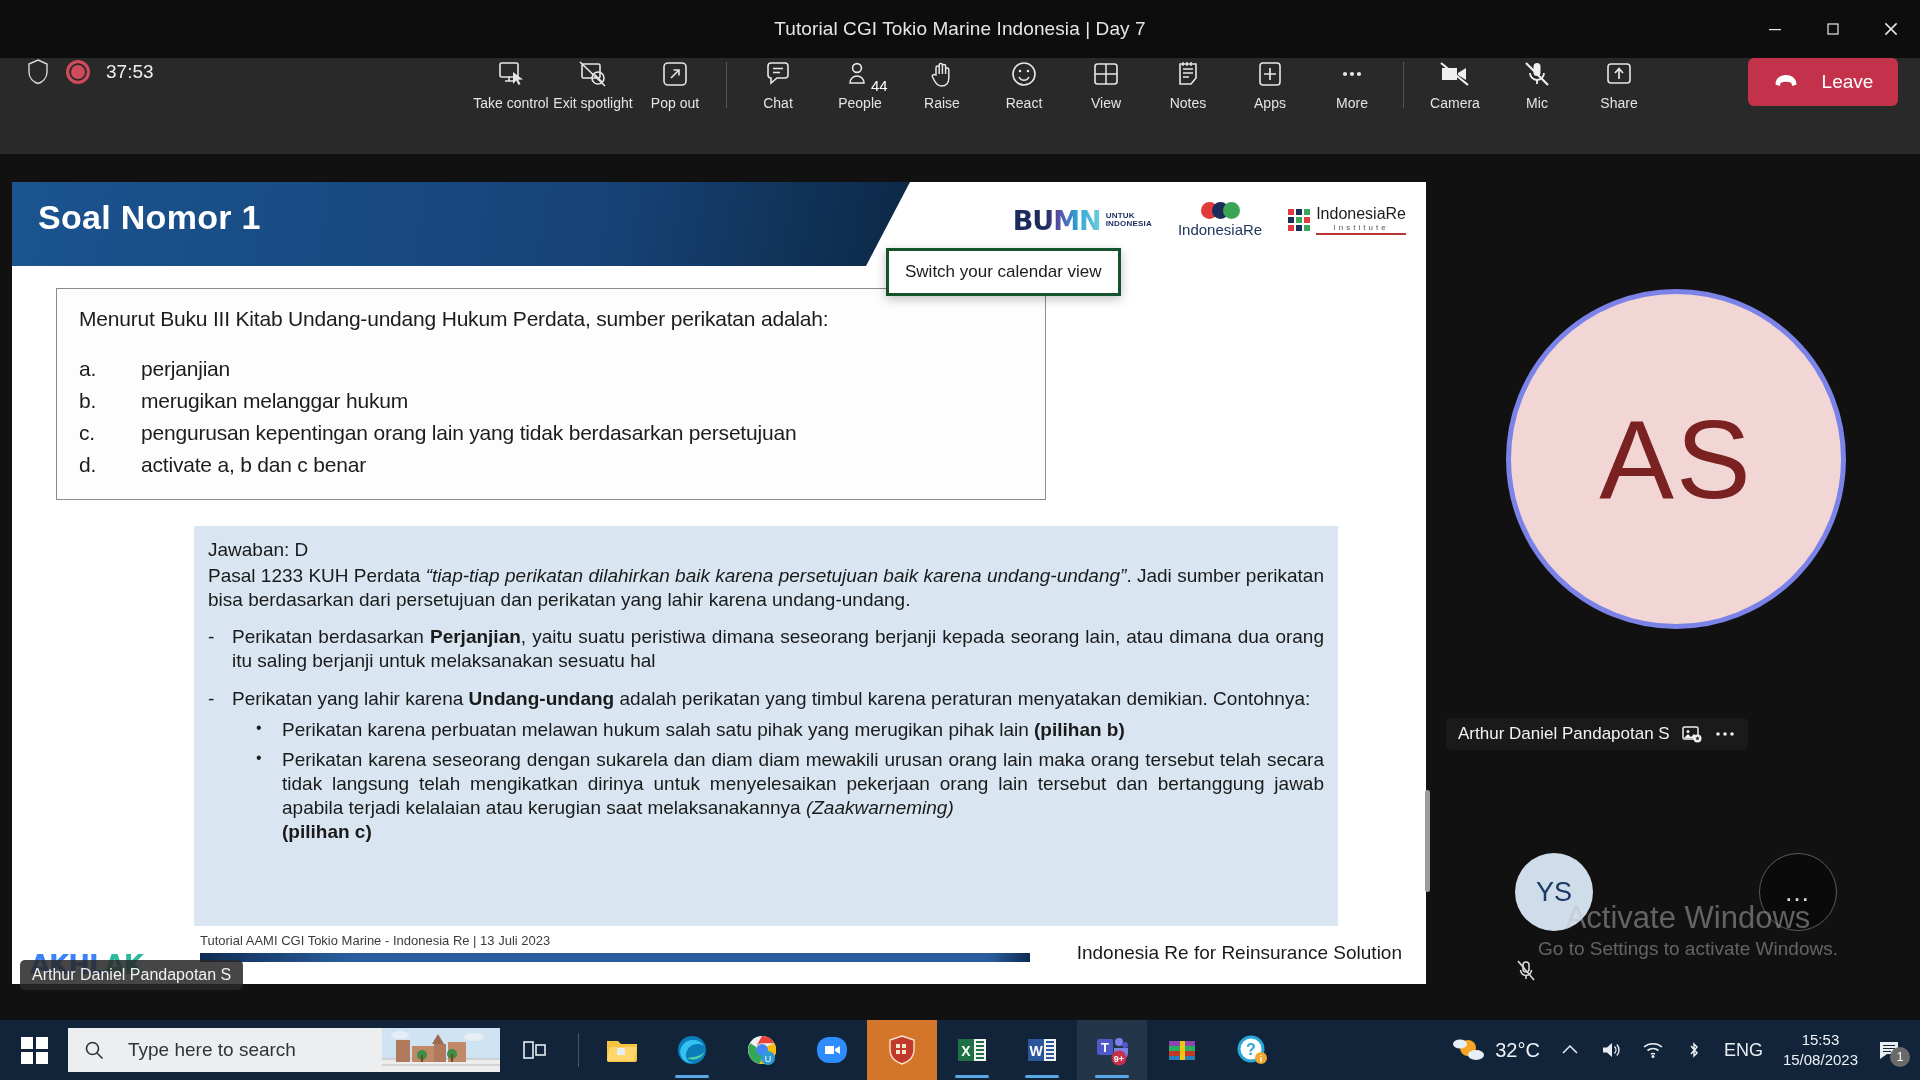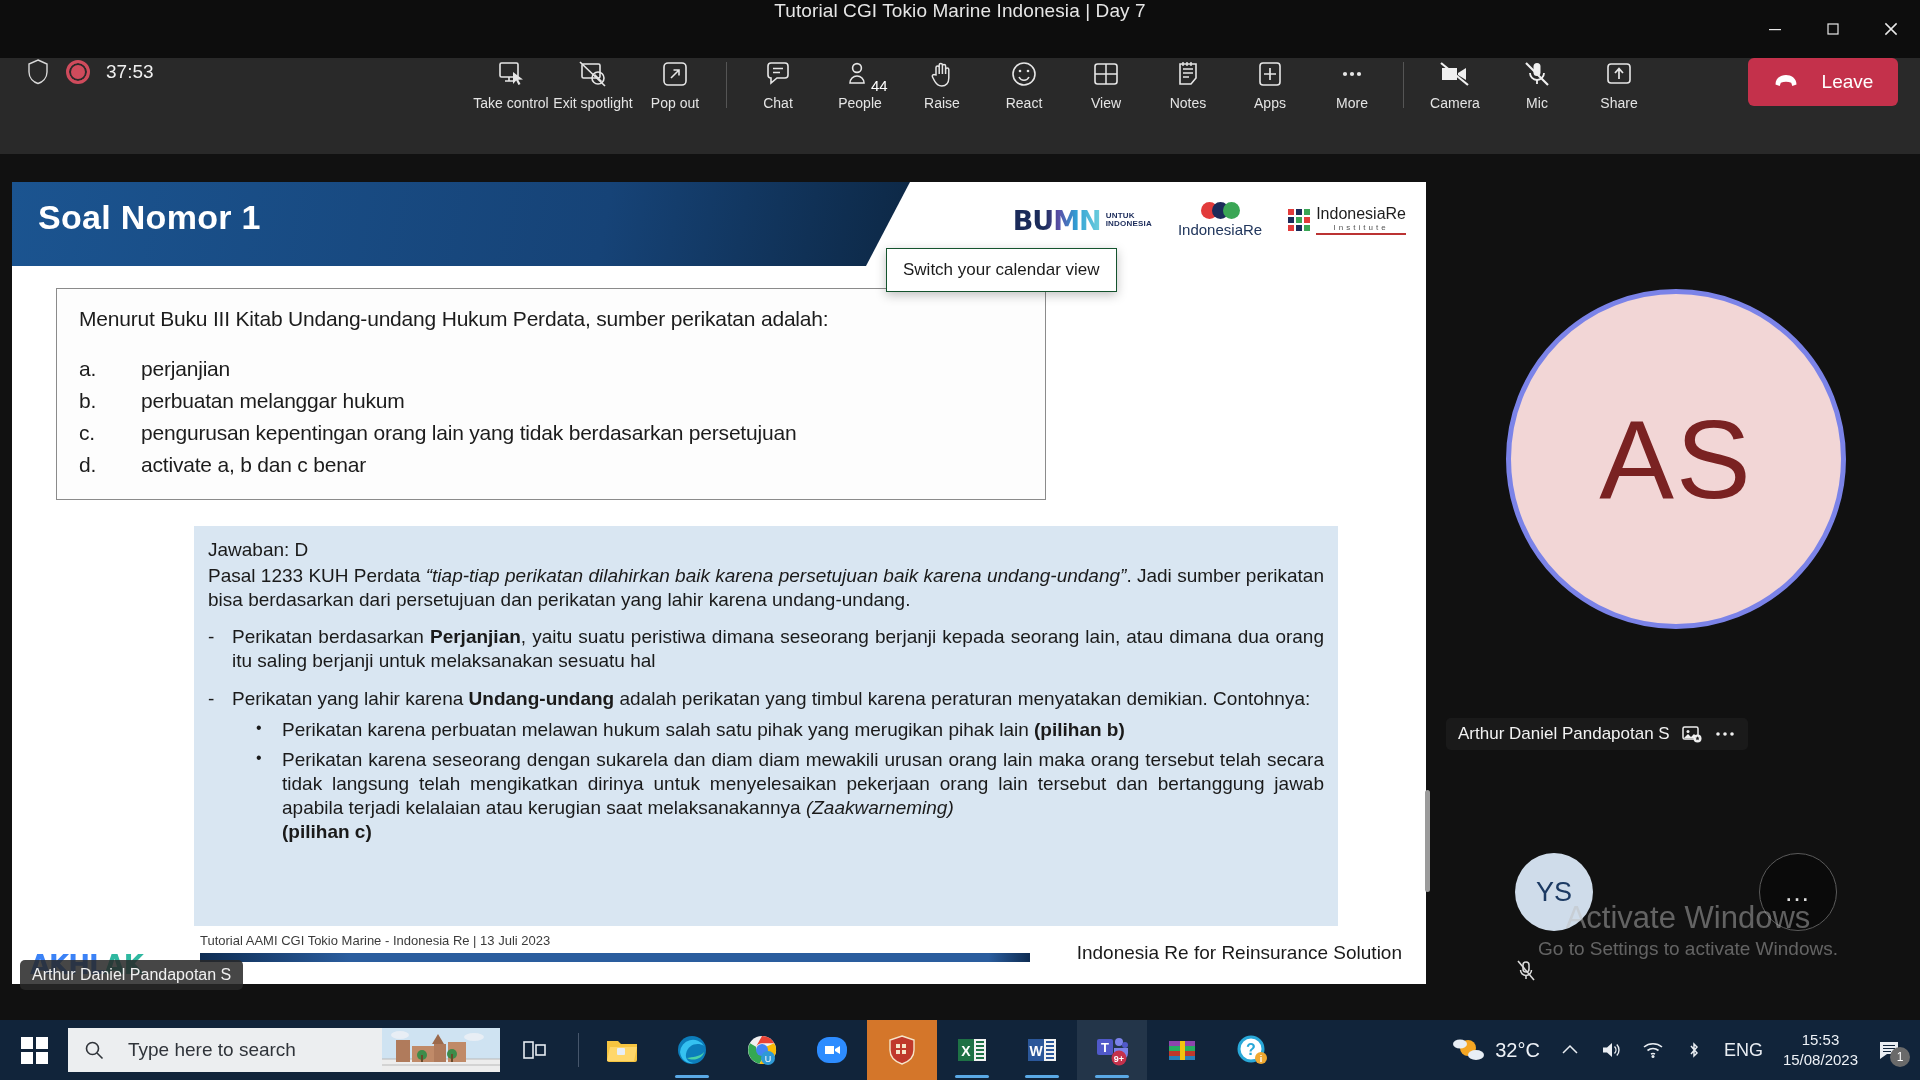--- a/index.html
+++ b/index.html
@@ -8,21 +8,21 @@
     overflow: hidden;
     background: #111111;
     font-family: "Liberation Sans", sans-serif;
   }
 
   
   .titlebar {
     position: absolute; top: 0; left: 0;
     width: 1920px; height: 58px;
     background: #0d0d0d;
-    display: flex; align-items: flex-start; justify-content: center;
+    display: flex; align-items: center; justify-content: center;
   }
   .titlebar-text {
     color: #e6e6e6; font-size: 19px; letter-spacing: .1px;
   }
   .win-controls {
     position: absolute; right: 0; top: 0; height: 58px;
     display: flex; align-items: stretch;
   }
   .win-btn {
     width: 58px; display: flex; align-items: center; justify-content: center;
@@ -156,21 +156,21 @@
   .akhlak .a1 { color:#3b82f6; } .akhlak .a2 { color:#2fb8a0; }
   .foot-note { position:absolute; left: 188px; bottom: 36px; font-size:13px; color:#3b3b3b; }
   .foot-bar { position:absolute; left: 188px; bottom: 22px; width: 830px; height: 9px;
               background: linear-gradient(90deg,#0e2c52 0%, #2a5d9e 18%, #2a5d9e 95%, #0e2c52 100%); }
   .foot-right { position:absolute; right: 24px; bottom: 20px; font-size: 19px; color:#1a1a1a; }
 
   
   .tooltip {
     position: absolute; left: 886px; top: 248px;
     background: #ffffff; color: #1b1b1b; font-size: 17px;
-    padding: 11px 16px; border: 1px solid #14532d;
+    padding: 11px 16px; border: 3px solid #14532d;
     box-shadow: 0 3px 10px rgba(0,0,0,.25); z-index: 40;
   }
   
   .namechip {
     position: absolute; left: 20px; top: 960px;
     background: rgba(40,40,40,.86); color:#f0f0f0;
     font-size: 16px; padding: 6px 12px; border-radius: 5px; z-index: 30;
   }
 
   
@@ -517,21 +517,21 @@
 
     <div class="qbox">
       <div class="qhead">Menurut Buku III Kitab Undang-undang Hukum Perdata, sumber perikatan adalah:</div>
       <div class="qlist">
         <div class="qrow">
           <span class="mk">a.</span>
           <span>perjanjian</span>
         </div>
         <div class="qrow">
           <span class="mk">b.</span>
-          <span>perbuatan melanggar hukum</span>
+          <span>merugikan melanggar hukum</span>
         </div>
         <div class="qrow">
           <span class="mk">c.</span>
           <span>pengurusan kepentingan orang lain yang tidak berdasarkan persetujuan</span>
         </div>
         <div class="qrow">
           <span class="mk">d.</span>
           <span>activate a, b dan c benar</span>
         </div>
       </div>

